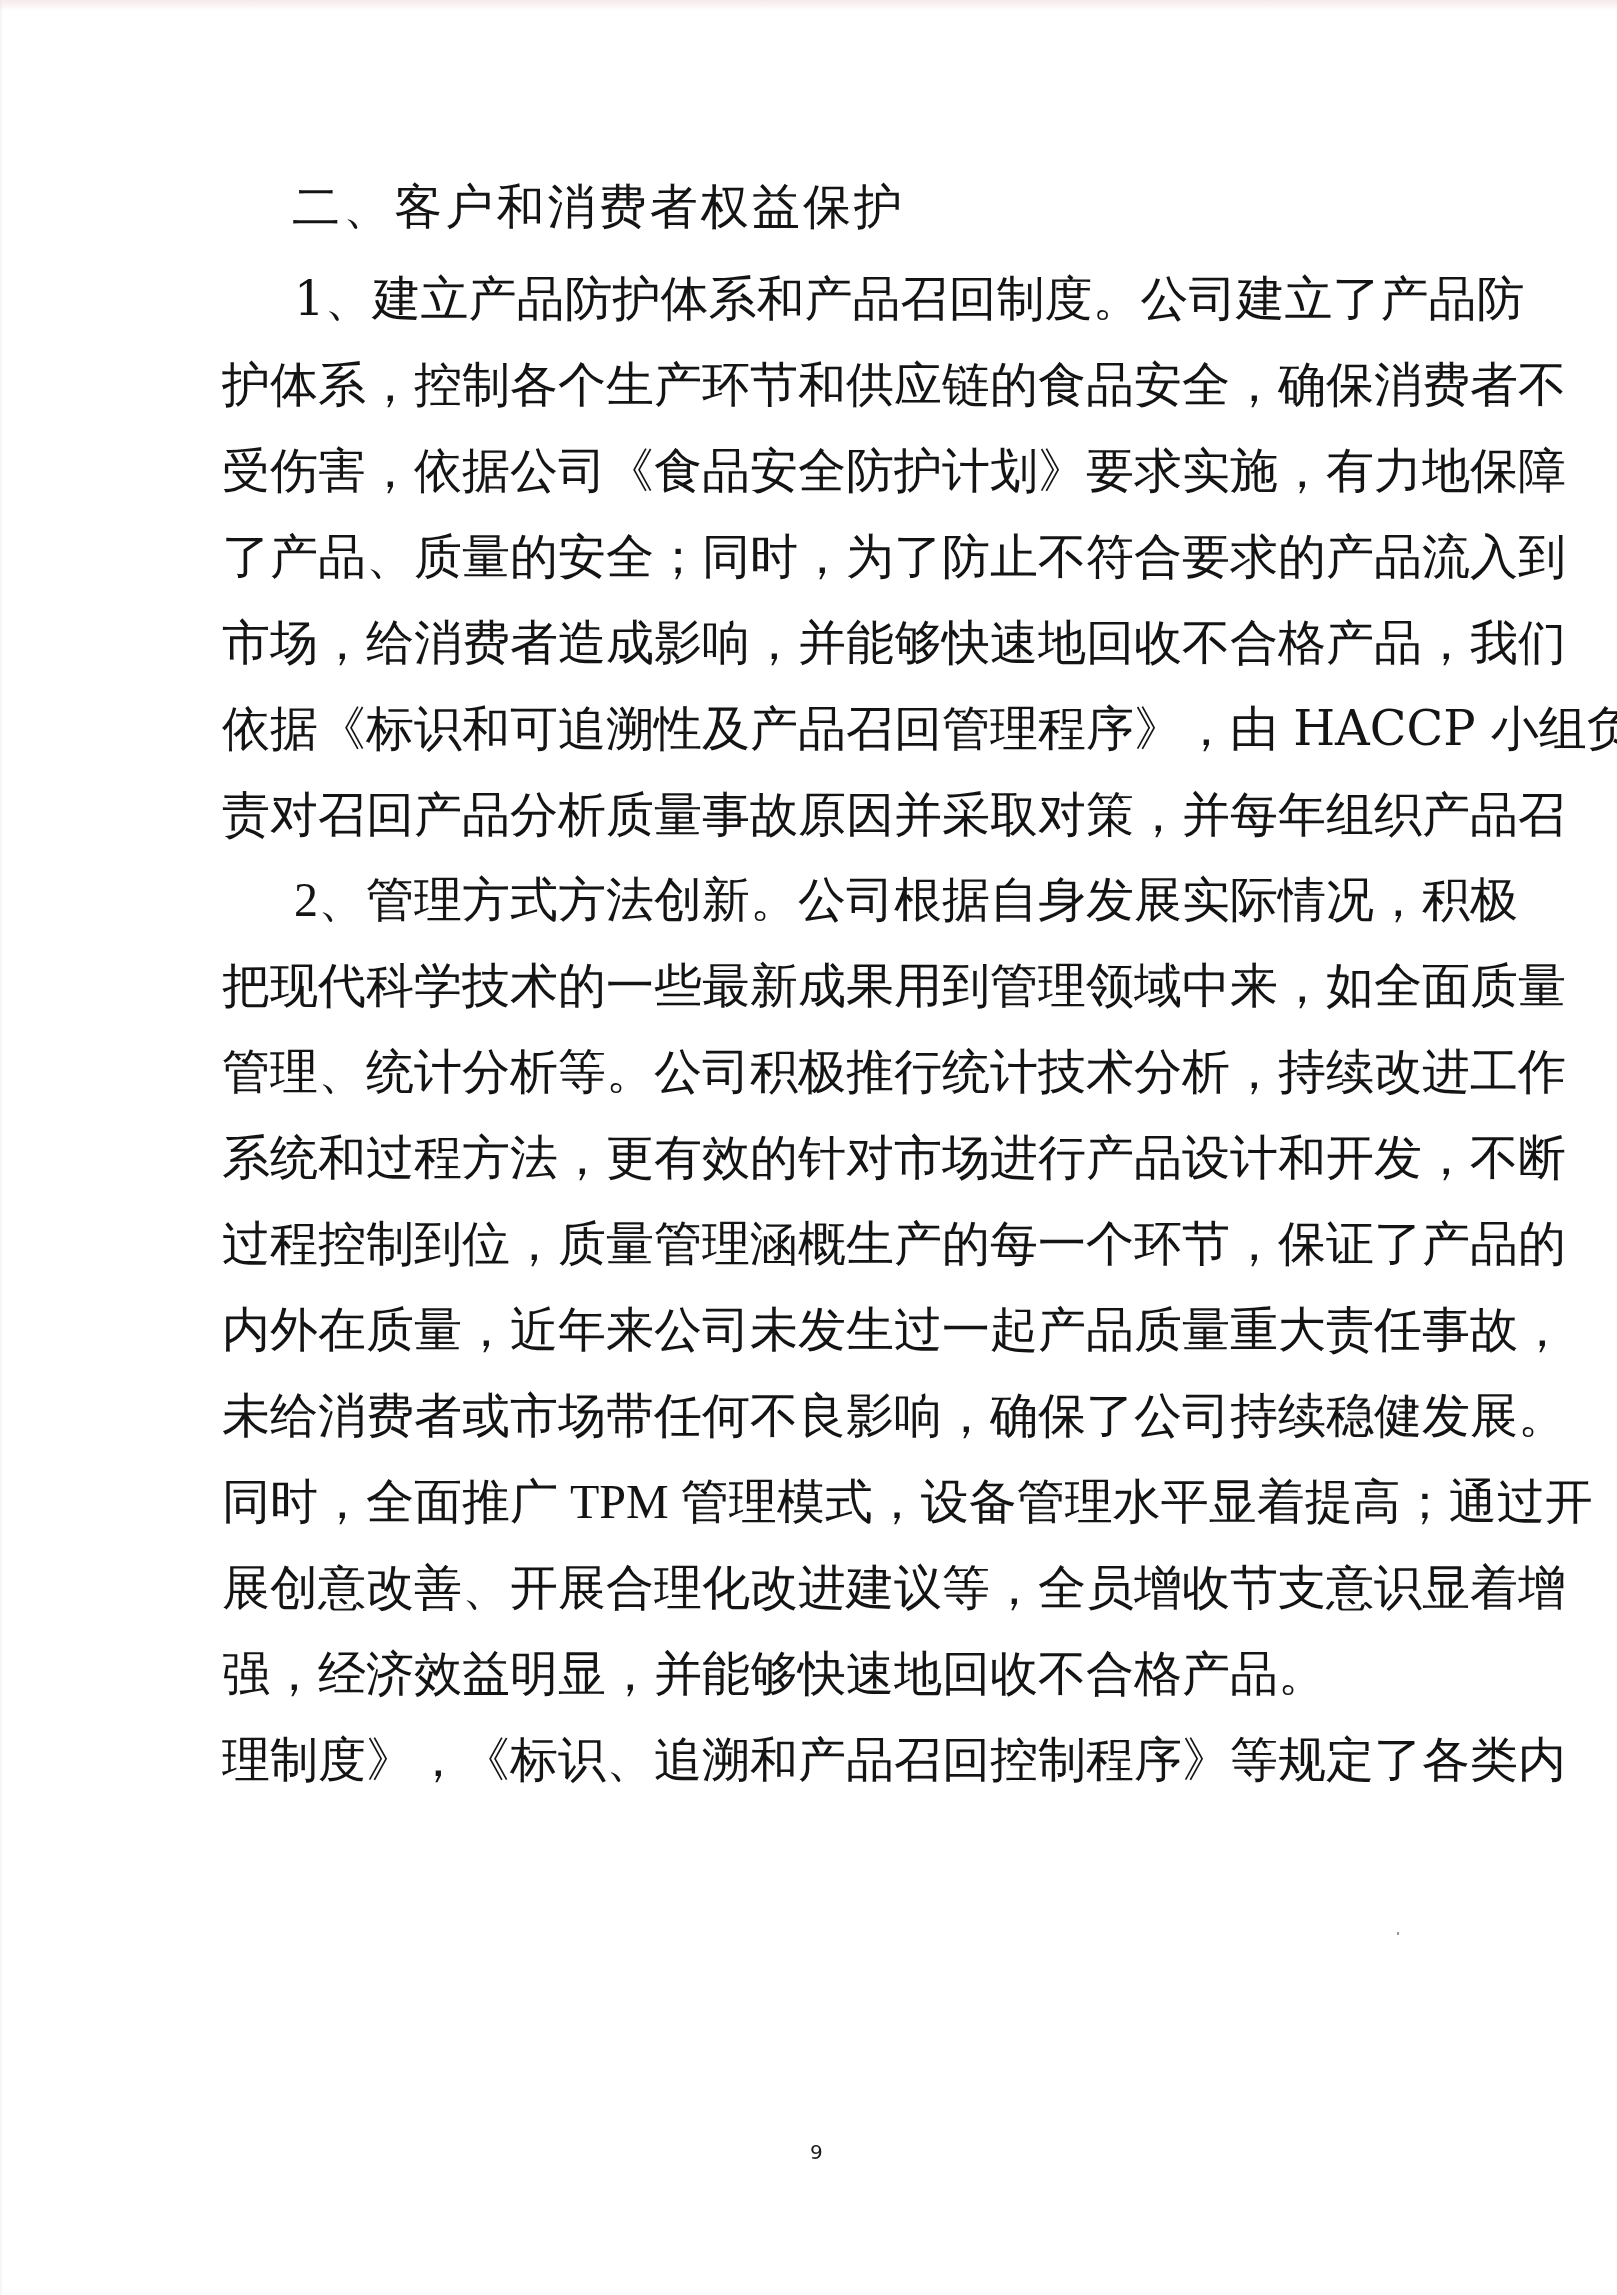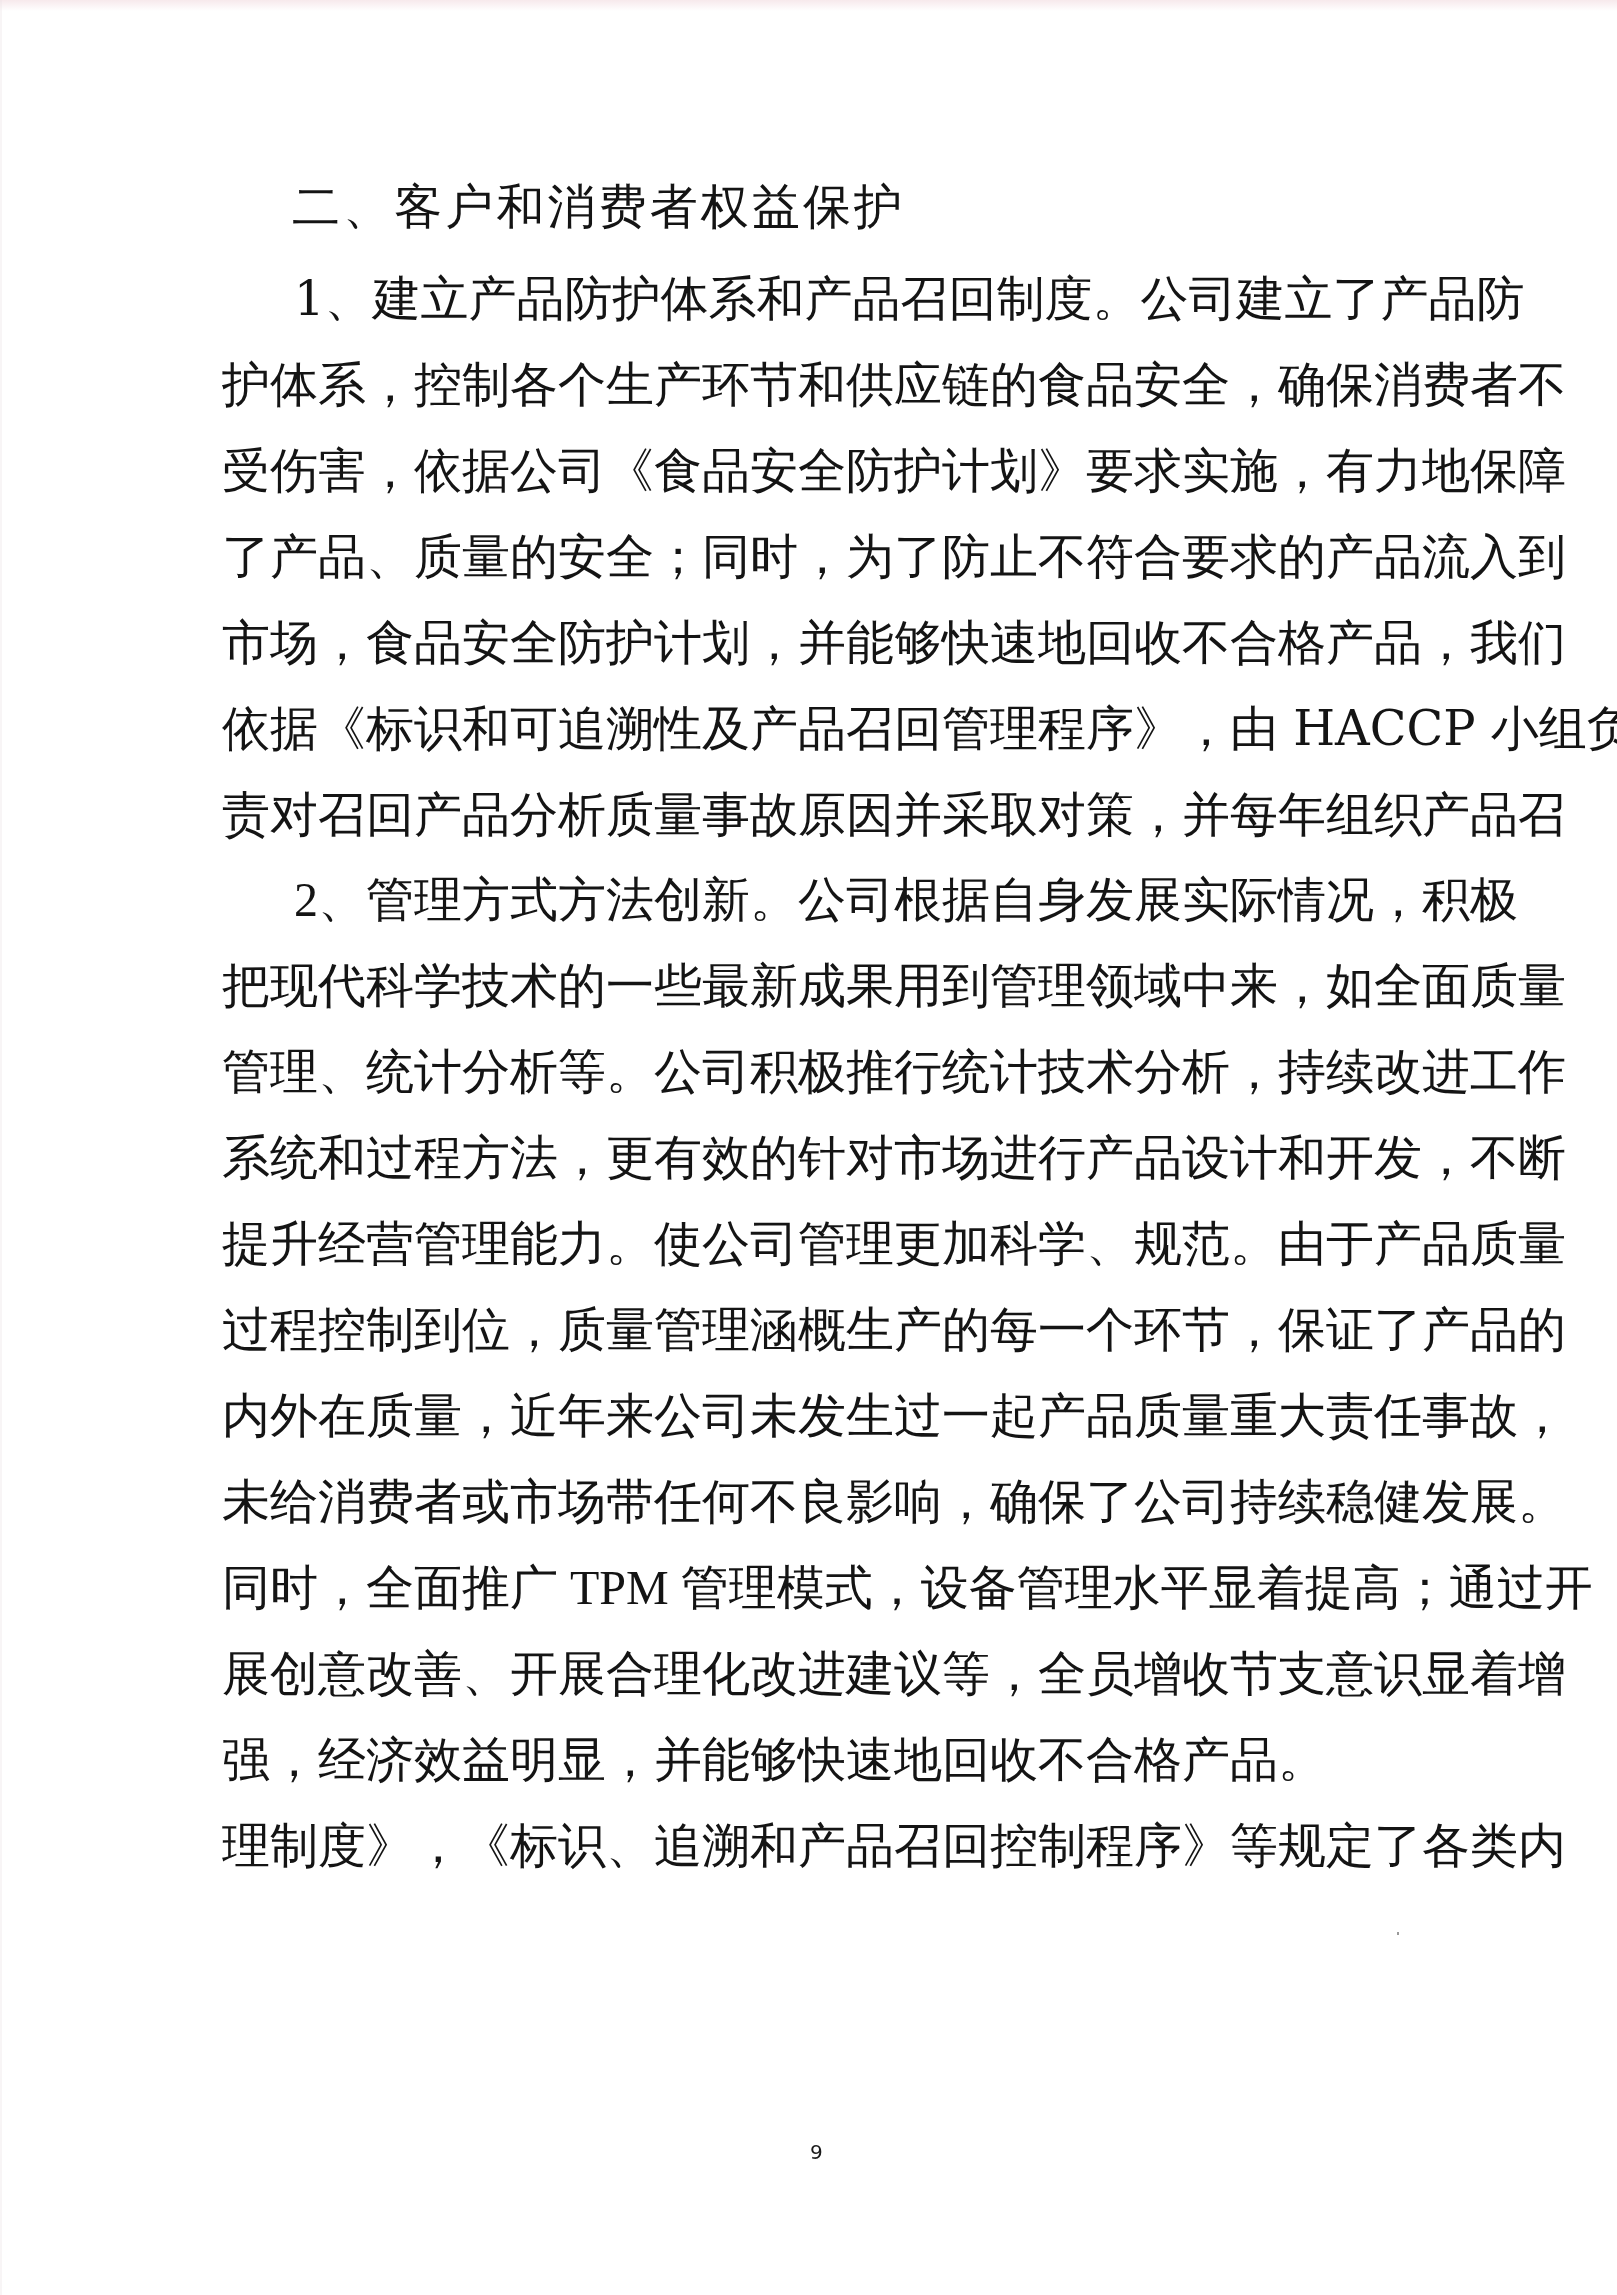--- a/index.html
+++ b/index.html
@@ -29,31 +29,30 @@
 <div class="scan-edge-left"></div>
 
 <div class="page">
   <div class="heading">二、客户和消费者权益保护</div>
 
   <div class="para">
     <span class="line indent">1、建立产品防护体系和产品召回制度。公司建立了产品防</span>
     <span class="line">护体系，控制各个生产环节和供应链的食品安全，确保消费者不</span>
     <span class="line">受伤害，依据公司《食品安全防护计划》要求实施，有力地保障</span>
     <span class="line">了产品、质量的安全；同时，为了防止不符合要求的产品流入到</span>
-    <span class="line">市场，食品安全防护计划，并能够快速地回收不合格产品，我们</span>
+    <span class="line">市场，给消费者造成影响，并能够快速地回收不合格产品，我们</span>
     <span class="line">依据《标识和可追溯性及产品召回管理程序》，由 HACCP 小组负</span>
     <span class="line">责对召回产品分析质量事故原因并采取对策，并每年组织产品召</span>
   </div>
 
   <div class="para">
     <span class="line indent">2、管理方式方法创新。公司根据自身发展实际情况，积极</span>
     <span class="line">把现代科学技术的一些最新成果用到管理领域中来，如全面质量</span>
     <span class="line">管理、统计分析等。公司积极推行统计技术分析，持续改进工作</span>
     <span class="line">系统和过程方法，更有效的针对市场进行产品设计和开发，不断</span>
-    <span class="line">提升经营管理能力。使公司管理更加科学、规范。由于产品质量</span>
     <span class="line">过程控制到位，质量管理涵概生产的每一个环节，保证了产品的</span>
     <span class="line">内外在质量，近年来公司未发生过一起产品质量重大责任事故，</span>
     <span class="line">未给消费者或市场带任何不良影响，确保了公司持续稳健发展。</span>
     <span class="line">同时，全面推广 TPM 管理模式，设备管理水平显着提高；通过开</span>
     <span class="line">展创意改善、开展合理化改进建议等，全员增收节支意识显着增</span>
     <span class="line last">强，经济效益明显，并能够快速地回收不合格产品。</span>
   </div>
 
   <div class="para">
     <span class="line">理制度》，《标识、追溯和产品召回控制程序》等规定了各类内</span>

